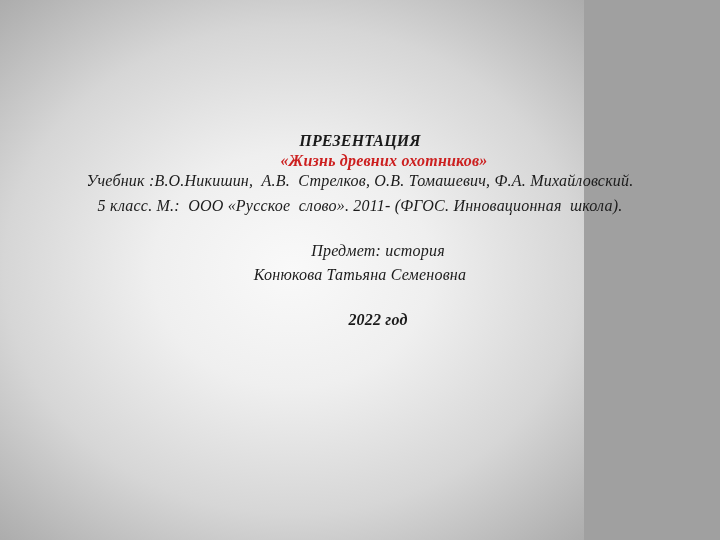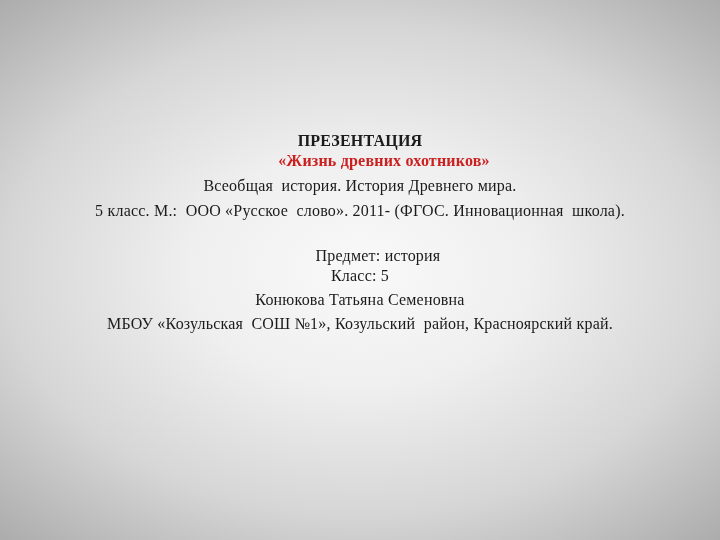--- a/index.html
+++ b/index.html
@@ -8,24 +8,25 @@
     width: 720px;
     height: 540px;
     overflow: hidden;
   }
   body {
     font-family: "Liberation Serif", "DejaVu Serif", serif;
     background: #a0a0a0;
   }
   .slide {
     position: relative;
-    width: 720px;
+    width: 584px;
     height: 540px;
     background: radial-gradient(ellipse 85% 78% at 50% 50%,
                 #f9f9f9 0%, #efefef 28%, #d6d6d6 58%, #b3b3b3 82%, #9b9b9b 100%);
+    font-style: italic;
   }
   .text-block {
     position: absolute;
     top: 131px;
     left: 0;
     width: 720px;
     text-align: center;
   }
   .line {
     margin: 0;
@@ -44,29 +45,28 @@
 <body>
 
 <div class="slide">
   <div class="text-block">
 
     <p class="line bold">ПРЕЗЕНТАЦИЯ</p>
 
 
     <p class="line bold" style="color: rgb(204, 31, 31); margin-left: 48px;">«Жизнь древних охотников»</p>
 
+    <p class="line">Учебник :В.О.Никишин,  А.В.  Стрелков, О.В. Томашевич, Ф.А. Михайловский.</p>
 
-    <p class="line sp-sm">Всеобщая  история. История Древнего мира.</p>
 
     <p class="line sp-sm">5 класс. М.:  ООО «Русское  слово». 2011- (ФГОС. Инновационная  школа).</p>
 
     <p class="line sp-lg">Предмет: история</p>
 
-    <p class="line">Класс: 5</p>
 
 
     <p class="line sp-md">Конюкова Татьяна Семеновна</p>
 
-    <p class="line sp-md">МБОУ «Козульская  СОШ №1», Козульский  район, Красноярский край.</p>
 
+    <p class="line bold sp-lg">2022 год</p>
 
   </div>
 </div>
 
 </body></html>

